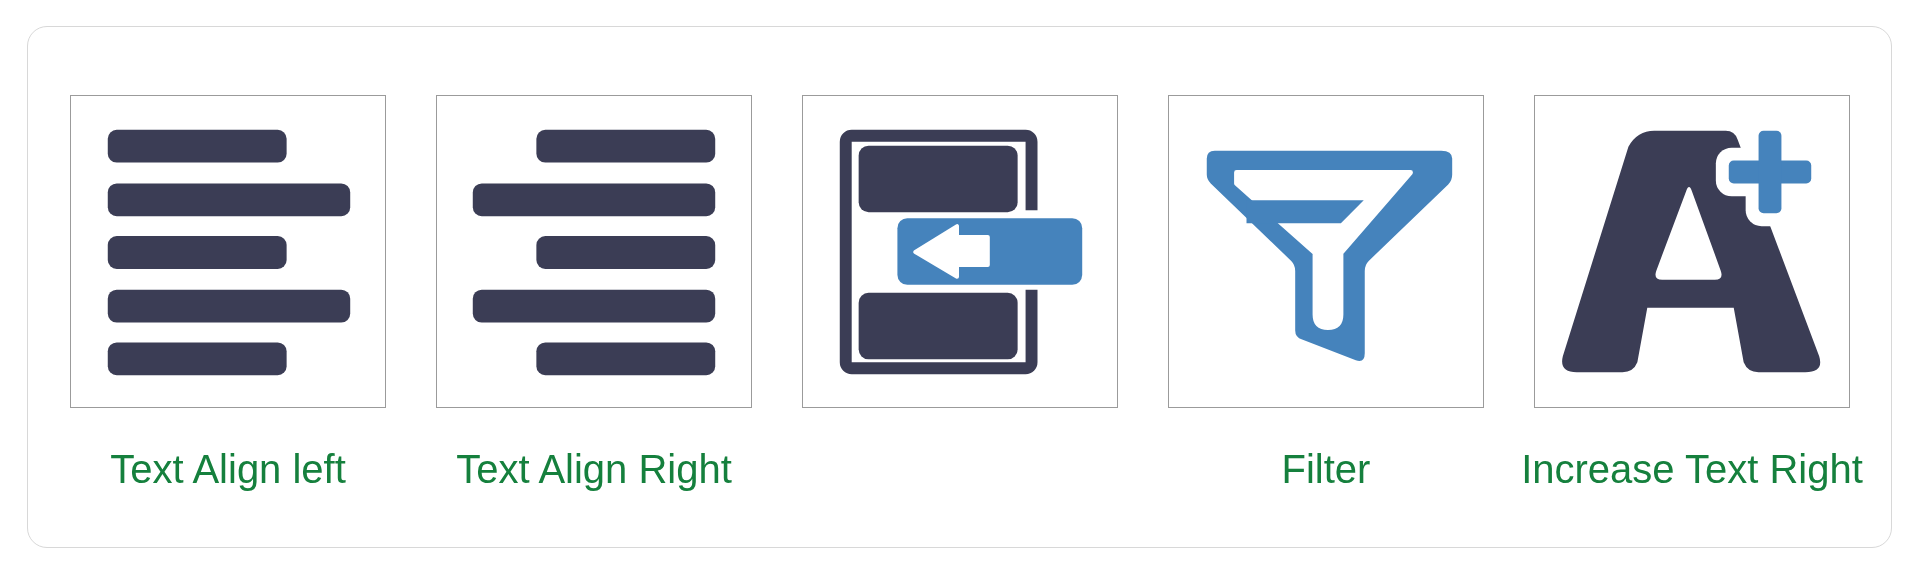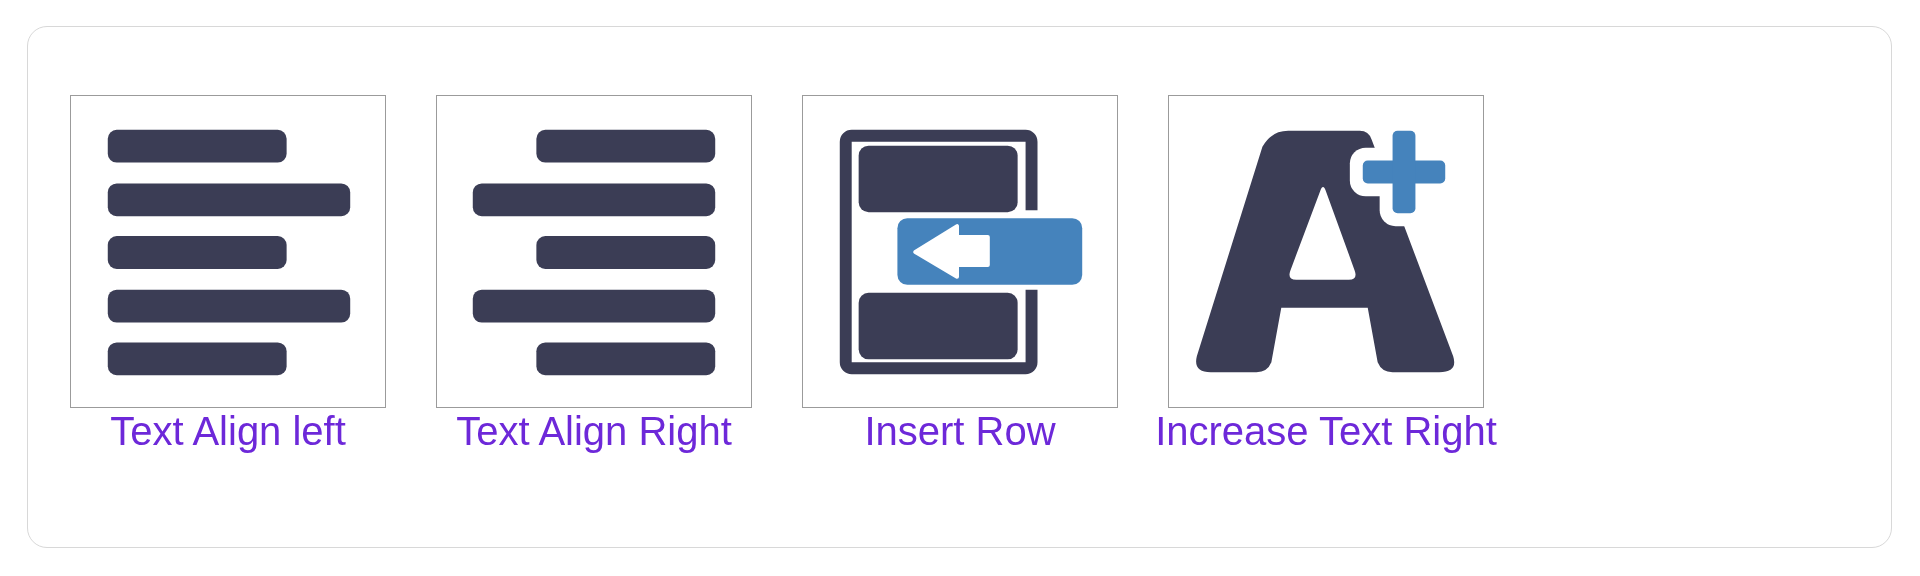--- a/index.html
+++ b/index.html
@@ -45,23 +45,24 @@
   }
   .tile-box svg {
     position: absolute;
     left: 0;
     top: 0;
     width: 100%;
     height: 100%;
     display: block;
   }
   .tile-label {
+    margin-top: 38px;
     font-size: 40px;
     line-height: 1.15;
-    color: #6d28d9;
+    color: #15803d;
     white-space: nowrap;
     text-align: center;
   }
   .ic-dark  { fill: #3b3d55; }
   .ic-blue  { fill: #4583bc; }
   .ic-white { fill: #ffffff; }
 </style>
 </head>
 <body>
 
@@ -104,23 +105,38 @@
         <rect class="ic-white" x="218" y="115" width="32" height="80"></rect>
 
         <rect class="ic-dark" x="56" y="50" width="160" height="67" rx="10"></rect>
         <rect class="ic-dark" x="56" y="198" width="160" height="67" rx="10"></rect>
 
         <rect class="ic-blue" x="95" y="123" width="186" height="67" rx="10"></rect>
 
         <path class="ic-white" d="M113,157 L155,131 L155,142 L186,142 L186,170 L155,170 L155,182 Z" stroke="#ffffff" stroke-width="4" stroke-linejoin="round"></path>
       </svg>
     </div>
-    <div class="tile-label">Insert Row</div>
   </div>
 
+  <div class="tile">
+    <div class="tile-box">
+      <svg viewBox="0 0 316 313">
+
+        <path class="ic-blue" d="M38,63 Q38,55 46,55 L274,55 Q285,55 285,63 L285,79 Q285,85 281,89
+                 L201,166 Q197,170 197,176 L197,259 Q197,269 188,266 L134,245 Q127,243 127,236
+                 L127,176 Q127,170 123,166 L42,88 Q38,84 38,79 Z"></path>
+
+        <path class="ic-white" d="M68,77 L243,77 L173,158 L173,220 Q173,233 160,233 Q147,233 147,220
+                 L147,158 L68,88 Z" stroke="#ffffff" stroke-width="5" stroke-linejoin="round"></path>
+
+        <path class="ic-blue" d="M78,105 L196,105 L173,128 L78,128 Z"></path>
+      </svg>
+    </div>
+    <div class="tile-label">Filter</div>
+  </div>
 
   <div class="tile">
     <div class="tile-box">
       <svg viewBox="0 0 316 313">
 
         <path class="ic-dark" fill-rule="evenodd" d="M94,51 Q103,35 120,35 L192,35 Q201,35 204,44
                  L286,262 Q291,278 272,278 L225,278 Q214,278 210,268 L200,213 L113,213 L103,268
                  Q99,278 88,278 L42,278 Q24,278 28,262 Z
                  M152,96 Q155,87 158,96 L187,176 Q190,185 181,185 L128,185 Q119,185 122,176 Z"></path>
 

